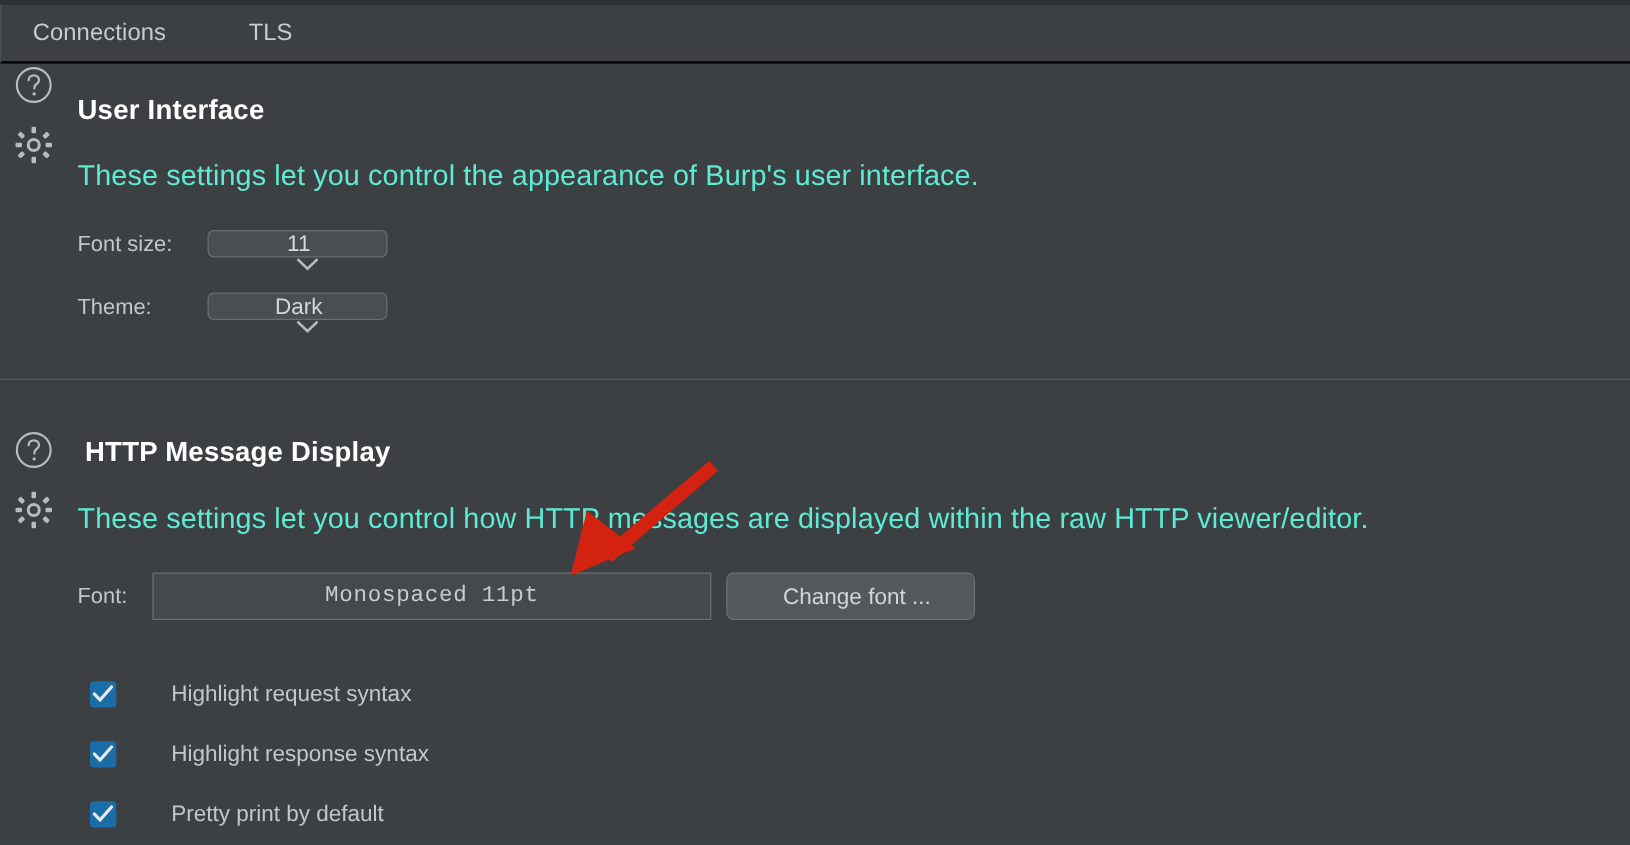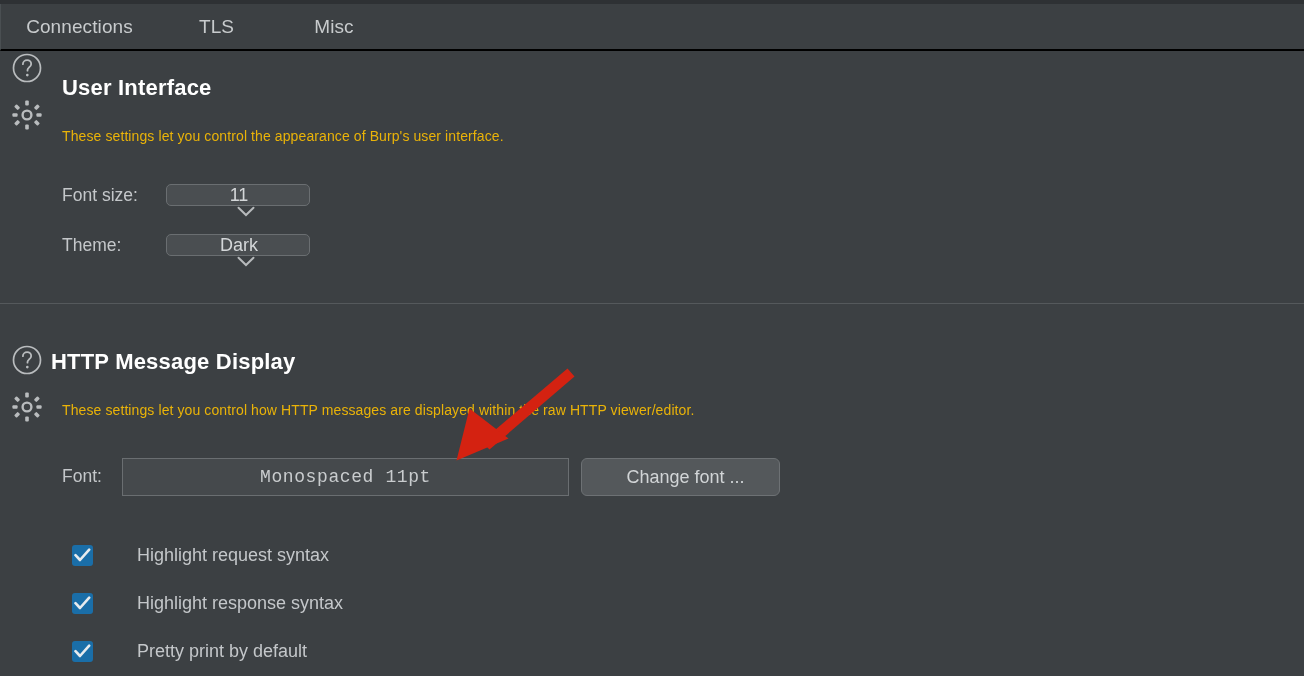--- a/index.html
+++ b/index.html
@@ -74,22 +74,22 @@
   .icon-circle-q, .icon-gear { display: block; }
 
   .sec-title {
     font-size: 22px;
     font-weight: bold;
     color: #ffffff;
     letter-spacing: .2px;
     margin-top: 48px;
   }
   .sec-desc {
-    font-size: 14px;
-    color: #eab308;
+    font-size: 23px;
+    color: #5eead4;
     letter-spacing: .1px;
     text-align: center;
   }
 
   
   .field-label {
     font-size: 17.5px;
     color: #c4c7ca;
   }
 
@@ -185,23 +185,20 @@
 <body>
 
 <div class="top-strip"></div>
 
 <div class="tab-bar">
   <div class="tab" style="width:157px;">
     <span>Connections</span>
   </div>
   <div class="tab" style="width:117px;">
     <span>TLS</span>
-  </div>
-  <div class="tab" style="width:118px;">
-    <span>Misc</span>
   </div>
 </div>
 
 <div class="content">
 
   <div class="section">
 
     <div class="sec-icons">
       <span class="icon-circle-q">
         <svg width="34" height="34" viewBox="0 0 34 34">
@@ -282,21 +279,21 @@
             <rect x="26.4" y="15.2" width="5.2" height="3.6" rx="1"></rect>
             <rect x="5.3" y="6.6" width="3.6" height="5.2" rx="1" transform="rotate(-45 7.1 9.2)"></rect>
             <rect x="25.1" y="6.6" width="3.6" height="5.2" rx="1" transform="rotate(45 26.9 9.2)"></rect>
             <rect x="5.3" y="22.2" width="3.6" height="5.2" rx="1" transform="rotate(45 7.1 24.8)"></rect>
             <rect x="25.1" y="22.2" width="3.6" height="5.2" rx="1" transform="rotate(-45 26.9 24.8)"></rect>
           </g>
         </svg>
       </span>
     </div>
 
-    <div style="position:absolute;left:51px;top:298px;">
+    <div style="position:absolute;left:68px;top:298px;">
       <span class="sec-title">HTTP Message Display</span>
     </div>
 
     <div style="position:absolute;left:62px;top:350px;">
       <span class="sec-desc">These settings let you control how HTTP messages are displayed within the raw HTTP viewer/editor.</span>
     </div>
 
     <div style="position:absolute;left:62px;top:415px;text-align:center;">
       <span class="field-label">Font:</span>
     </div>

